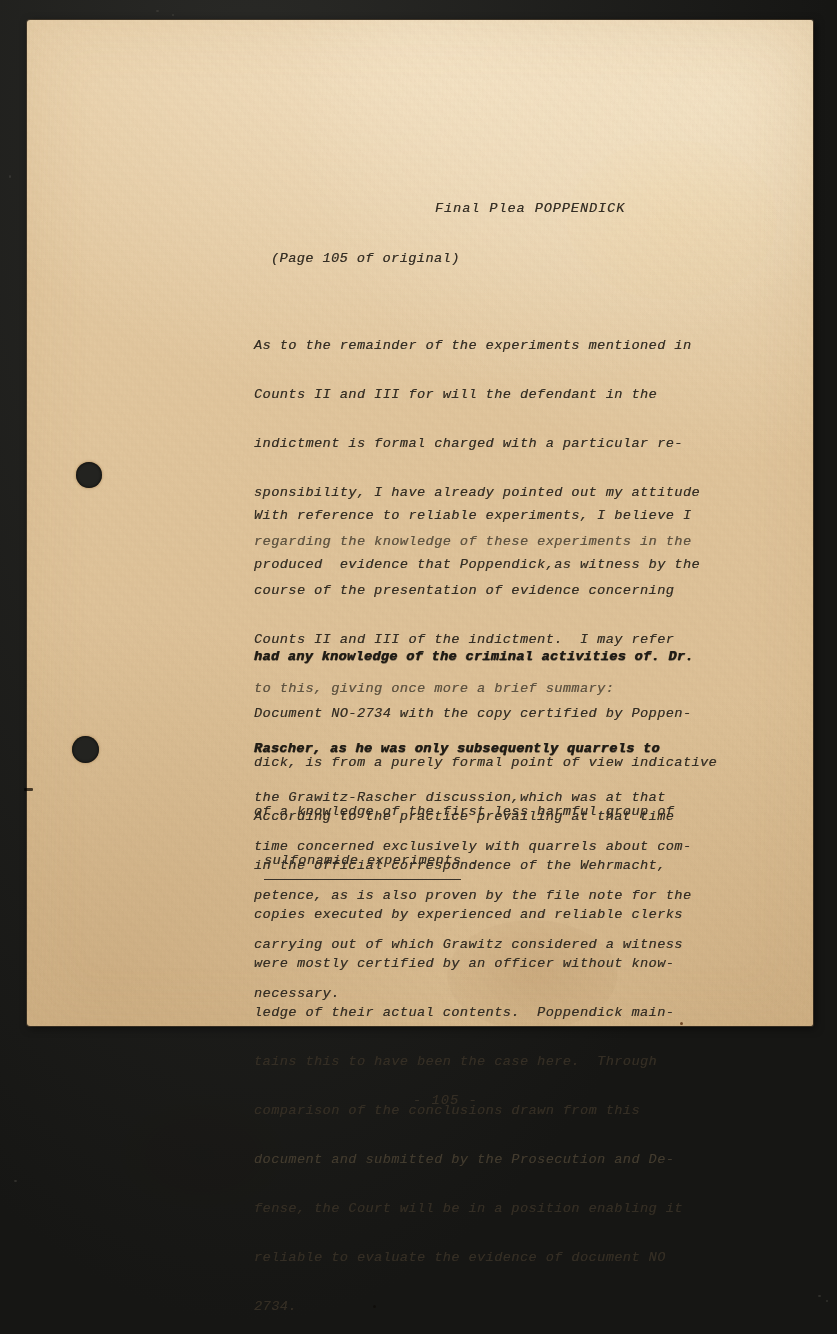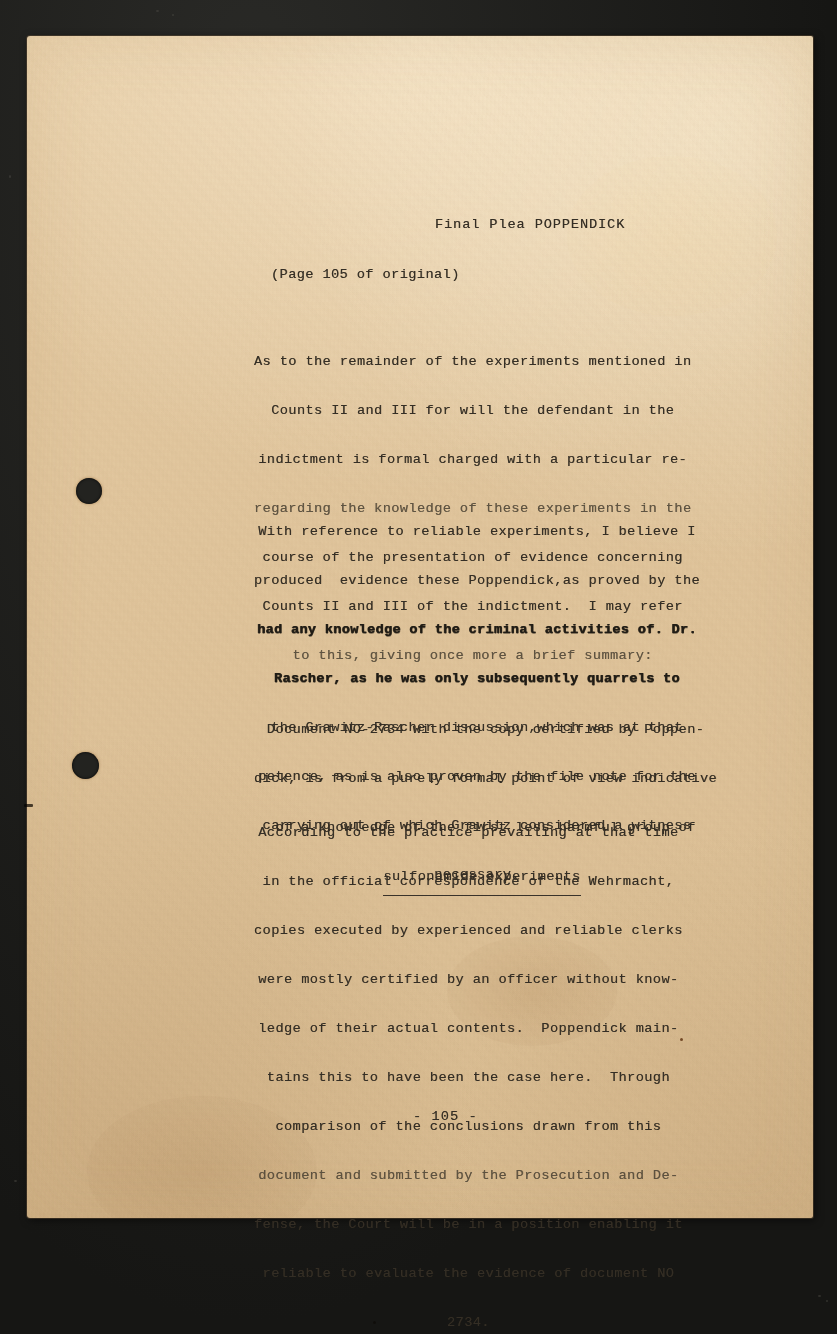--- a/index.html
+++ b/index.html
@@ -29,34 +29,35 @@
     position: absolute;
     background: #4a4843;
     opacity: .55;
     border-radius: 50%;
   }
 
   
   .paper {
     position: absolute;
     left: 27px;
-    top: 36px;
+    top: 20px;
     width: 786px;
-    height: 1182px;
+    height: 1006px;
     background:
       radial-gradient(ellipse 120% 70% at 50% 0%,  rgba(255,243,220,0.55) 0%, rgba(255,243,220,0) 55%),
       radial-gradient(ellipse 90% 60% at 88% 8%,  rgba(255,248,228,0.40) 0%, rgba(255,248,228,0) 60%),
       radial-gradient(ellipse 80% 60% at 10% 95%, rgba(176,140,96,0.28) 0%, rgba(176,140,96,0) 60%),
       radial-gradient(ellipse 70% 50% at 95% 97%, rgba(176,140,96,0.22) 0%, rgba(176,140,96,0) 60%),
       linear-gradient(176deg, #e6cda6 0%, #e0c59c 42%, #dcc096 72%, #d8bb90 100%);
     border-radius: 3px 2px 2px 3px;
     box-shadow:
       0 0 0 1px rgba(120,95,62,0.35),
       2px 2px 9px rgba(0,0,0,0.55),
       inset 0 0 60px rgba(190,155,105,0.18);
+    font-style: italic;
   }
   
   .grain {
     position: absolute;
     inset: 0;
     pointer-events: none;
     opacity: .5;
     background-image:
       repeating-linear-gradient(93deg,  rgba(255,255,255,0.030) 0 2px, rgba(150,115,70,0.028) 2px 4px),
       repeating-linear-gradient(3deg,   rgba(255,255,255,0.022) 0 3px, rgba(150,115,70,0.020) 3px 6px),
@@ -92,33 +93,34 @@
     white-space: pre;
   }
   .line {
     position: absolute;
     white-space: pre;
     text-shadow:
       0.35px 0 0 rgba(60,50,36,0.40),
       0 0.35px 0 rgba(60,50,36,0.26);
   }
   .blk { position: absolute; white-space: pre; }
-  .blk .line { position: static; display: block; text-align: center; }
+  .blk .line { position: static; display: block; }
 
   
   .ink-light  { color: #4a4234; opacity: .86; }
   .ink-normal { color: #342e25; }
   .ink-heavy  {
     color: #201c15;
     font-weight: bold;
     letter-spacing: 0.30px;
     text-shadow:
       0.5px 0 0 rgba(28,24,18,0.75),
      -0.4px 0.2px 0 rgba(28,24,18,0.45),
       0.2px 0.5px 0 rgba(28,24,18,0.45);
+    margin-top: 43px;
   }
 
   .underline-word {
     border-bottom: 1.4px solid #39322a;
     padding-bottom: 11px;
     margin-left: 10px;
   }
 
   .title-line   { letter-spacing: 0.9px; }
   .folio        { letter-spacing: 1.1px; }
@@ -155,33 +157,35 @@
       <div class="line title-line ink-normal" style="left:408px;top:181px;">Final Plea POPPENDICK</div>
 
       
       <div class="line ink-normal" style="left:244px;top:231px;">(Page 105 of original)</div>
 
       
       <div class="blk" style="left:227px;top:285px;">
         <div class="line ink-normal">As to the remainder of the experiments mentioned in</div>
         <div class="line ink-normal">Counts II and III for will the defendant in the</div>
         <div class="line ink-normal">indictment is formal charged with a particular re-</div>
+        <div class="line ink-normal">sponsibility, I have already pointed out my attitude</div>
         <div class="line ink-light">regarding the knowledge of these experiments in the</div>
         <div class="line ink-normal">course of the presentation of evidence concerning</div>
         <div class="line ink-normal">Counts II and III of the indictment.  I may refer</div>
         <div class="line ink-light">to this, giving once more a brief summary:</div>
       </div>
 
       
       <div class="blk" style="left:227px;top:455px;">
         <div class="line ink-normal">With reference to reliable experiments, I believe I</div>
-        <div class="line ink-normal">produced  evidence these Poppendick,as proved by the</div>
+        <div class="line ink-normal">produced  evidence that Poppendick,as witness by the</div>
         <div class="line ink-heavy">had any knowledge of the criminal activities of. Dr.</div>
         <div class="line ink-heavy">Rascher, as he was only subsequently quarrels to</div>
         <div class="line ink-normal">the Grawitz-Rascher discussion,which was at that</div>
+        <div class="line ink-normal">time concerned exclusively with quarrels about com-</div>
         <div class="line ink-normal">petence, as is also proven by the file note for the</div>
         <div class="line ink-normal">carrying out of which Grawitz considered a witness</div>
         <div class="line ink-normal">necessary.</div>
       </div>
 
       
       <div class="blk" style="left:227px;top:653px;">
         <div class="line ink-normal">Document NO-2734 with the copy certified by Poppen-</div>
         <div class="line ink-normal">dick, is from a purely formal point of view indicative</div>
         <div class="line ink-normal">of a knowledge of the first less harmful group of</div>

